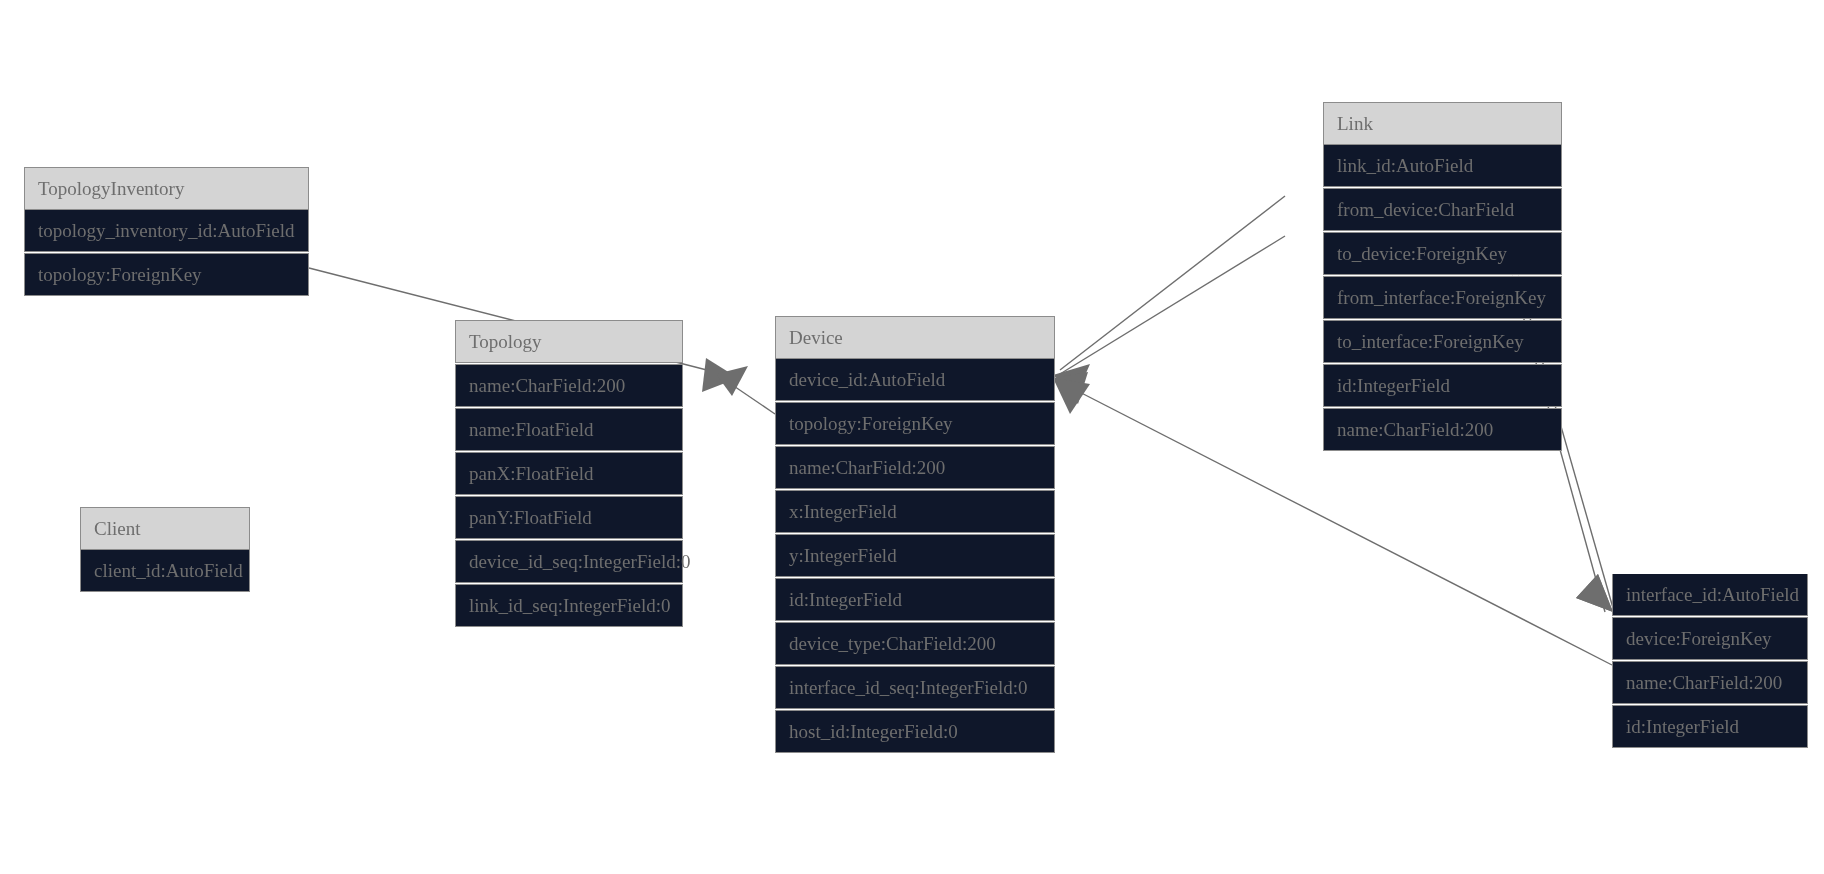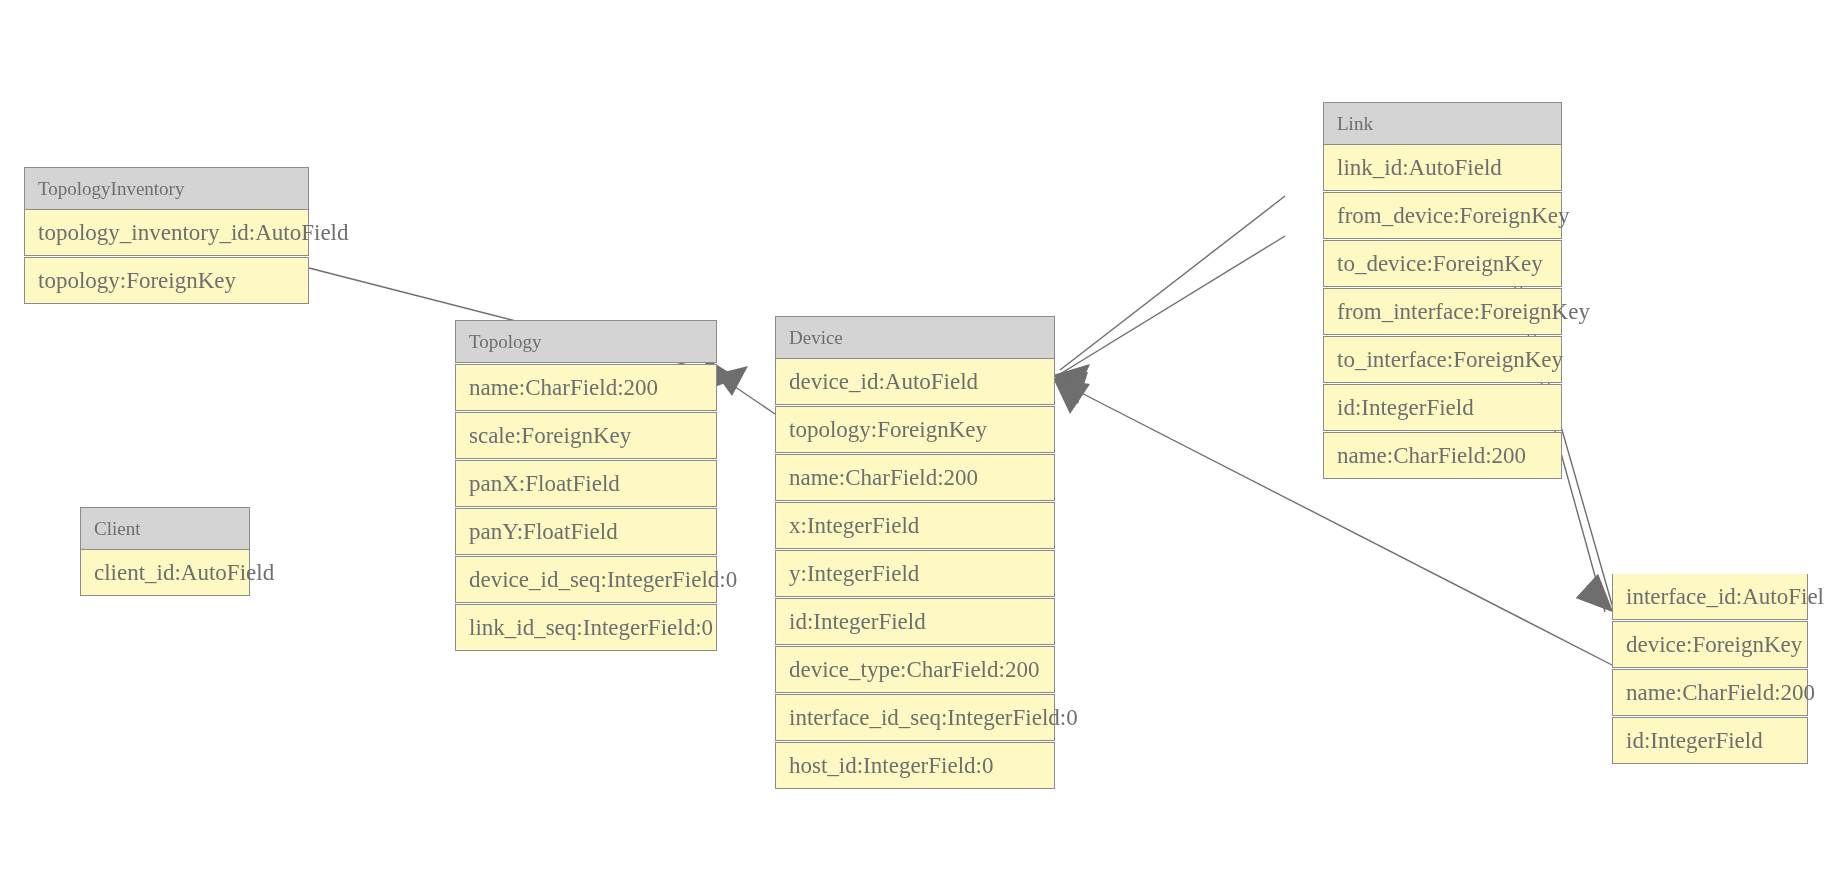--- a/index.html
+++ b/index.html
@@ -35,25 +35,25 @@
     font-size: 19px;
     line-height: 1;
     padding: 11px 13px 11px 13px;
     white-space: nowrap;
   }
   .entity-fields {
     box-sizing: border-box;
   }
   .entity-field {
     box-sizing: border-box;
-    background: #fef9c3;
+    background: #0f172a;
     border: 1px solid #8c8c8c;
     border-top: none;
     color: #6e6e6e;
-    font-size: 23px;
+    font-size: 19px;
     line-height: 1;
     padding: 11px 13px 11px 13px;
     white-space: nowrap;
   }
   .entity-field.sep {
     border-top: 1px solid #8c8c8c;
     margin-top: 1px;
   }
 </style>
 </head>
@@ -93,25 +93,25 @@
     </svg>
 
   <div id="entity-layer">
       <div class="entity" style="left: 24px; top: 167px; width: 285px; border-radius: 26px;">
         <div class="entity-header">TopologyInventory</div>
         <div class="entity-fields">
           <div class="entity-field">topology_inventory_id:AutoField</div>
           <div class="entity-field sep">topology:ForeignKey</div>
         </div>
       </div>
-      <div class="entity" style="left: 455px; top: 320px; width: 262px;">
+      <div class="entity" style="left: 455px; top: 320px; width: 228px;">
         <div class="entity-header">Topology</div>
         <div class="entity-fields">
           <div class="entity-field sep">name:CharField:200</div>
-          <div class="entity-field sep">scale:ForeignKey</div>
+          <div class="entity-field sep">name:FloatField</div>
           <div class="entity-field sep">panX:FloatField</div>
           <div class="entity-field sep">panY:FloatField</div>
           <div class="entity-field sep">device_id_seq:IntegerField:0</div>
           <div class="entity-field sep">link_id_seq:IntegerField:0</div>
         </div>
       </div>
       <div class="entity" style="left: 775px; top: 316px; width: 280px;">
         <div class="entity-header">Device</div>
         <div class="entity-fields">
           <div class="entity-field">device_id:AutoField</div>
@@ -128,21 +128,21 @@
       <div class="entity" style="left: 80px; top: 507px; width: 170px;">
         <div class="entity-header">Client</div>
         <div class="entity-fields">
           <div class="entity-field">client_id:AutoField</div>
         </div>
       </div>
       <div class="entity" style="left: 1285px; top: 102px; width: 239px; margin-left: 38px;">
         <div class="entity-header">Link</div>
         <div class="entity-fields">
           <div class="entity-field">link_id:AutoField</div>
-          <div class="entity-field sep">from_device:ForeignKey</div>
+          <div class="entity-field sep">from_device:CharField</div>
           <div class="entity-field sep">to_device:ForeignKey</div>
           <div class="entity-field sep">from_interface:ForeignKey</div>
           <div class="entity-field sep">to_interface:ForeignKey</div>
           <div class="entity-field sep">id:IntegerField</div>
           <div class="entity-field sep">name:CharField:200</div>
         </div>
       </div>
       <div class="entity" style="left: 1612px; top: 574px; width: 196px;">
         <div class="entity-fields">
           <div class="entity-field">interface_id:AutoField</div>

